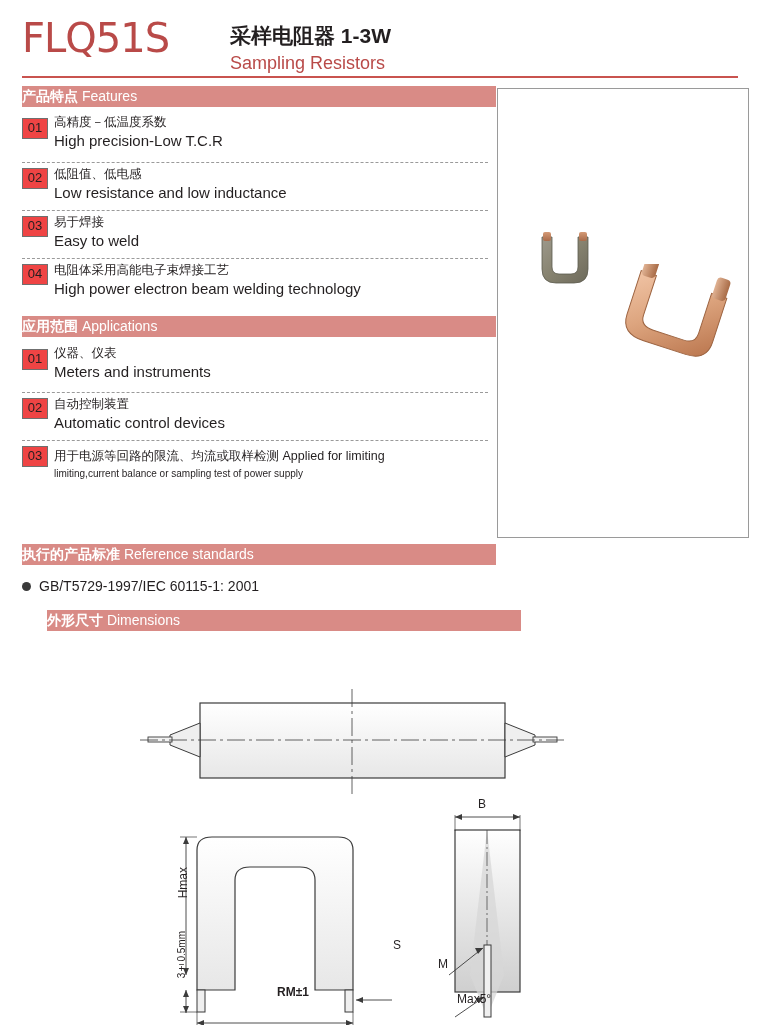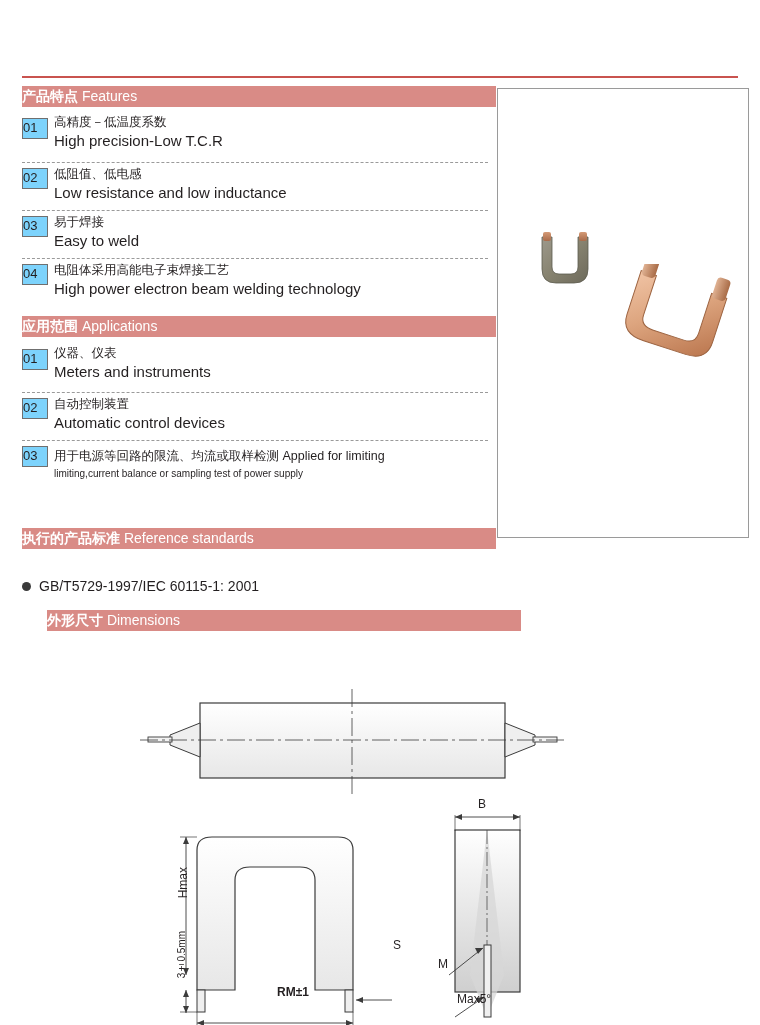--- a/index.html
+++ b/index.html
@@ -87,22 +87,23 @@
   }
   .item .num {
     position: absolute;
     left: 0;
     top: 6px;
     width: 24px;
     height: 19px;
     border: 1px solid #6f6f6f;
     font-size: 13px;
     line-height: 18px;
-    color: #231f20;
-    background: #7dd3fc;
+    text-align: center;
+    color: #231f20;
+    background: #ef4444;
   }
   .item .txt {
     margin-left: 32px;
     padding-top: 2px;
   }
   .item .cn {
     font-size: 12.5px;
     line-height: 17px;
     color: #231f20;
     display: block;
@@ -194,20 +195,25 @@
     font-size: 12px;
     color: #231f20;
     white-space: nowrap;
   }
 </style>
 </head>
 <body>
 
 <div class="page">
 
+  <div class="header">
+    <div class="brand-title">FLQ51S</div>
+    <div class="brand-cn">采样电阻器 1-3W</div>
+    <div class="brand-en">Sampling Resistors</div>
+  </div>
   <div class="header-rule"></div>
 
   <div class="bar" style="left:22px; top:86px; width:474px;">
     <span class="cn">产品特点</span>
     <span>Features</span>
   </div>
 
   <div class="list" style="left:22px; top:112px; width:466px;">
 
     <div class="item" style="height:50px;">
@@ -311,21 +317,21 @@
         </linearGradient>
       </defs>
       <g transform="rotate(18 59 55)">
         <path d="M10 20 L10 66 Q10 86 34 86 L78 86 Q100 86 100 66 L100 20 L84 20 L84 62 Q84 73 72 73 L40 73 Q26 73 26 62 L26 20 Z" fill="url(#gradCopper)" stroke="#9c6340" stroke-width="1"></path>
         <rect x="11" y="2" width="14" height="22" rx="4" fill="url(#gradLead)"></rect>
         <rect x="85" y="2" width="14" height="22" rx="4" fill="url(#gradLead)"></rect>
       </g>
     </svg>
   </div>
 
-  <div class="bar" style="left:22px; top:528px; width:474px;">
+  <div class="bar" style="left:22px; top:544px; width:474px;">
     <span class="cn">执行的产品标准</span>
     <span>Reference standards</span>
   </div>
   <div class="std-line">
     <span class="bullet"></span><span>GB/T5729-1997/IEC 60115-1: 2001</span>
   </div>
 
   <div class="bar" style="left:22px; top:610px; width:474px;margin-left:25px;">
     <span class="cn">外形尺寸</span>
     <span>Dimensions</span>

